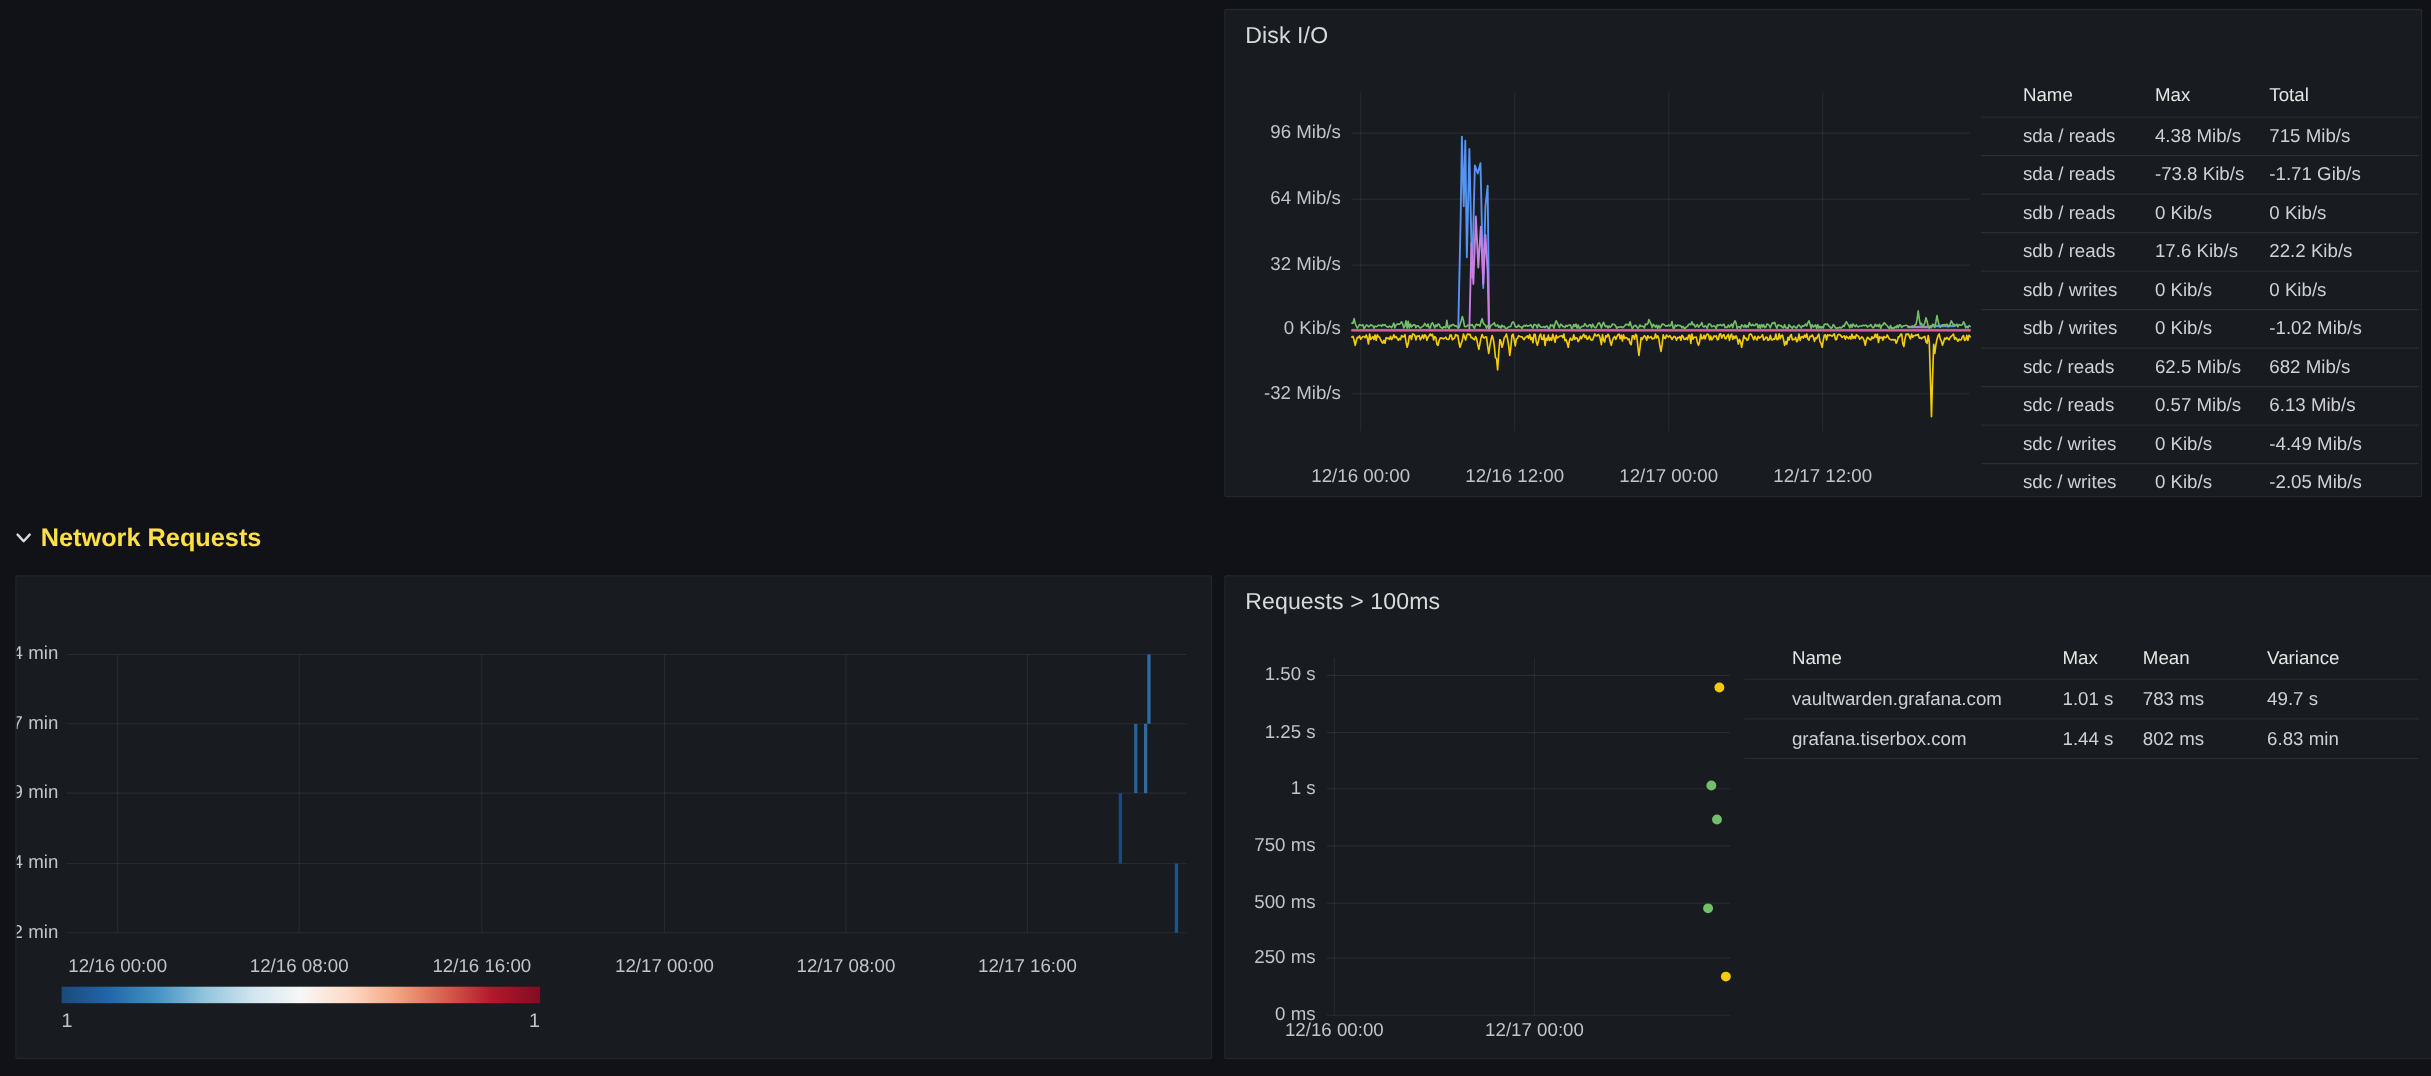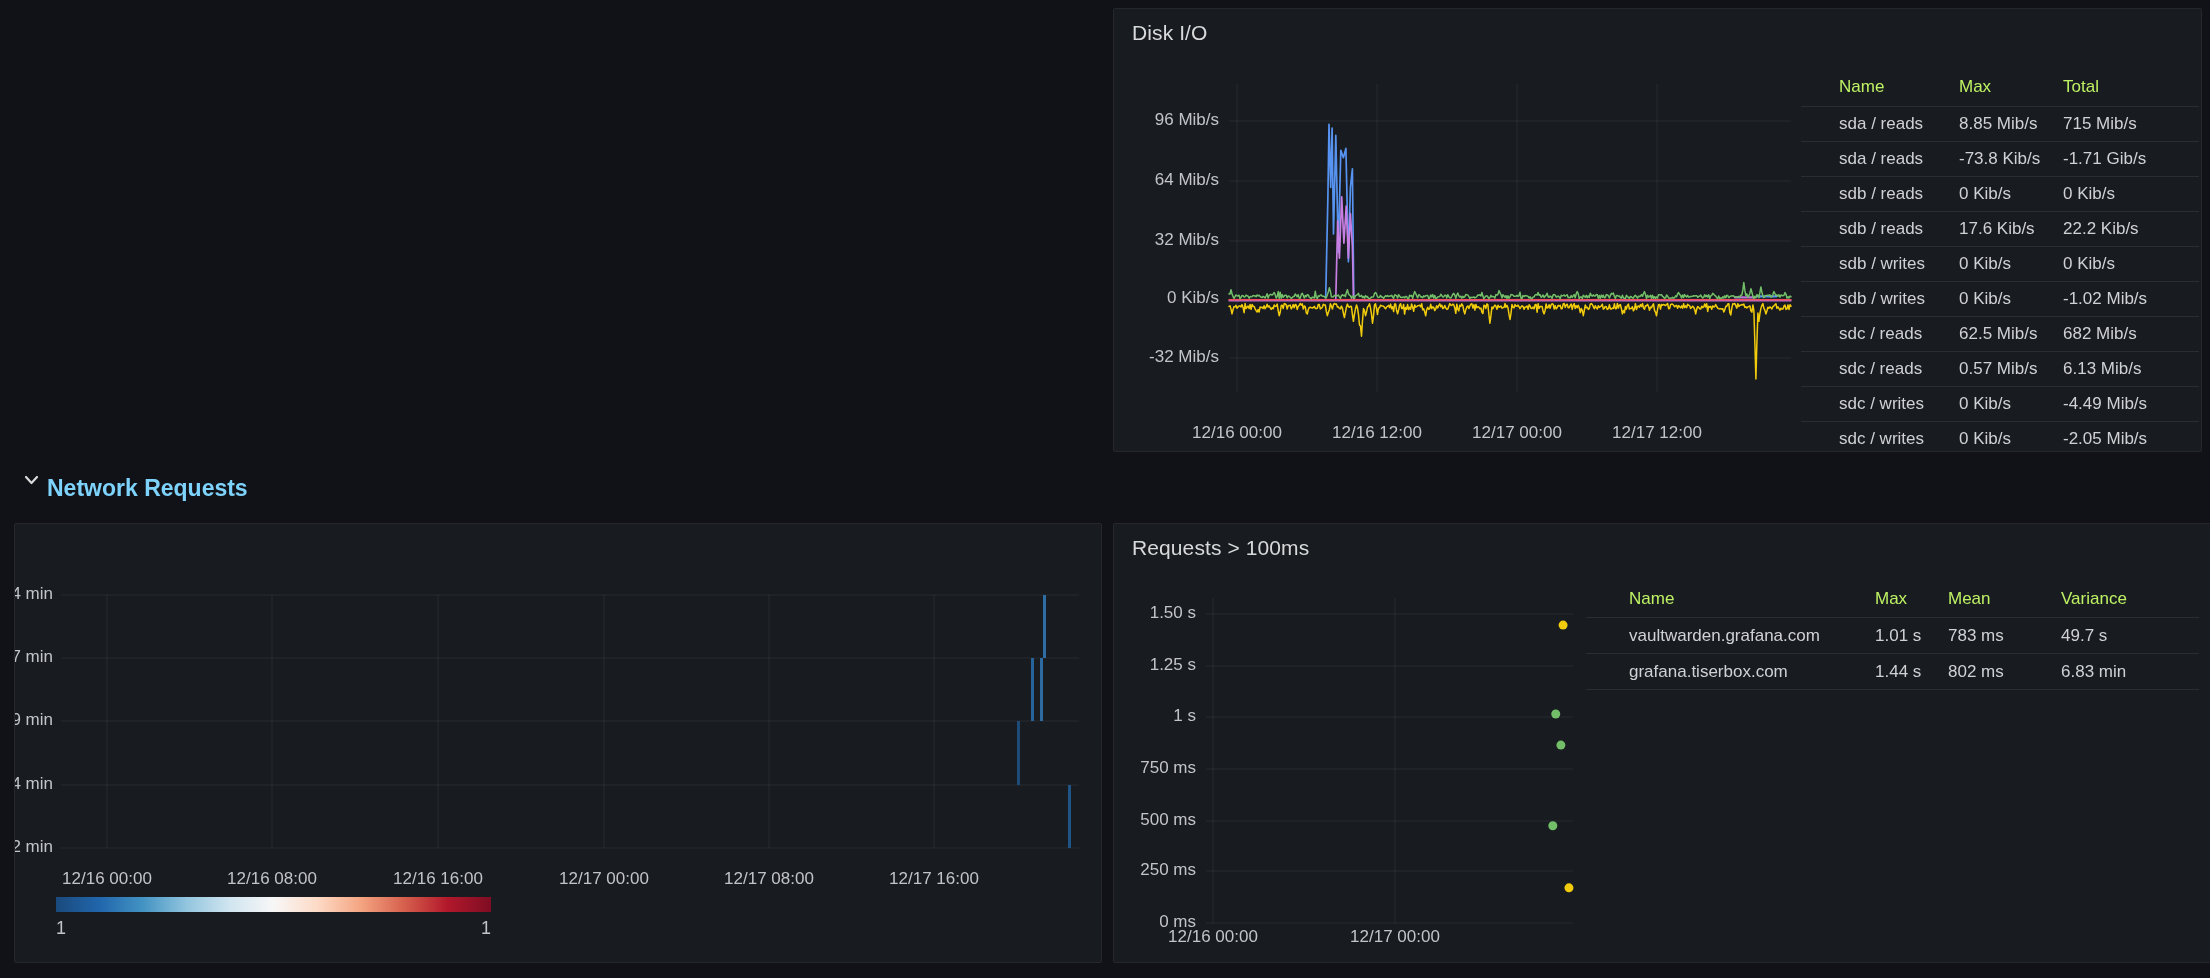--- a/index.html
+++ b/index.html
@@ -1,30 +1,30 @@
 <!DOCTYPE html>
 <html><head>
 <meta charset="utf-8">
 <style>
   html,body{margin:0;padding:0;background:#111217;width:2210px;height:978px;overflow:hidden;
     font-family:"Liberation Sans","DejaVu Sans",sans-serif;}
   .page{position:relative;width:2210px;height:978px;background:#111217;}
   .panel{position:absolute;background:#181b1f;border:1px solid #25272d;border-radius:2px;overflow:hidden;box-sizing:border-box;}
   .panel-title{position:absolute;top:12px;left:18px;font-size:21px;font-weight:500;color:#d8d9da;letter-spacing:.1px;white-space:nowrap;display:flex;align-items:center;gap:16px;}
   .ext-icon{display:inline-block;margin-left:2px;opacity:.75;}
-  .section-row{position:absolute;left:24px;top:475px;display:flex;gap:8px;color:#7dd3fc;font-size:23px;font-weight:600;cursor:pointer;}
+  .section-row{position:absolute;left:14px;top:475px;display:flex;align-items:center;gap:8px;color:#fde047;font-size:23px;font-weight:600;cursor:pointer;}
   svg.chart{position:absolute;left:0;top:0;}
   .axis-label{fill:#c3c4c9;font-size:17px;font-family:"Liberation Sans","DejaVu Sans",sans-serif;}
   .grid{stroke:rgba(204,204,220,0.09);stroke-width:1;}
   
   .ltable{position:absolute;font-size:17px;color:#d0d1d4;}
   .lrow{display:grid;align-items:center;box-sizing:border-box;border-bottom:1px solid rgba(204,204,220,0.10);}
   .lrow .cell-r{text-align:left;white-space:nowrap;}
   .lrow .cell-name{white-space:nowrap;overflow:hidden;}
-  .lhead{color:#bef264;font-weight:500;}
+  .lhead{color:#e5e5e5;font-weight:500;}
   .swatch{width:20px;height:7px;border-radius:4px;}
   .disk-grid{grid-template-columns:30px 120px 104px 128px;padding:0 8px;height:35px;}
   .disk-grid.lhead{height:40px;align-items:end;padding-bottom:9px;}
   .req-grid{grid-template-columns:33px 246px 73px 113px 1fr;padding:0 8px 0 10px;height:36px;}
   .req-grid.lhead{height:36px;align-items:end;padding-bottom:8px;}
   .gradientbar{position:absolute;height:15px;}
   .gradlabel{position:absolute;color:#c3c4c9;font-size:18px;}
 </style>
 </head>
 <body>
@@ -66,21 +66,21 @@
     <div class="ltable" id="disk-legend" style="left:687px;top:58px;width:398px;">
         <div class="lrow lhead disk-grid">
           <span></span>
           <span class="cell-name">Name</span>
           <span class="cell-r">Max</span>
           <span class="cell-r">Total</span>
         </div>
         <div class="lrow disk-grid">
           <span><span class="swatch" style="background: rgb(115, 191, 105);"></span></span>
           <span class="cell-name">sda / reads</span>
-          <span class="cell-r">8.85 Mib/s</span>
+          <span class="cell-r">4.38 Mib/s</span>
           <span class="cell-r">715 Mib/s</span>
         </div>
         <div class="lrow disk-grid">
           <span><span class="swatch" style="background: rgb(242, 204, 12);"></span></span>
           <span class="cell-name">sda / reads</span>
           <span class="cell-r">-73.8 Kib/s</span>
           <span class="cell-r">-1.71 Gib/s</span>
         </div>
         <div class="lrow disk-grid">
           <span><span class="swatch" style="background: rgb(87, 148, 242);"></span></span>

